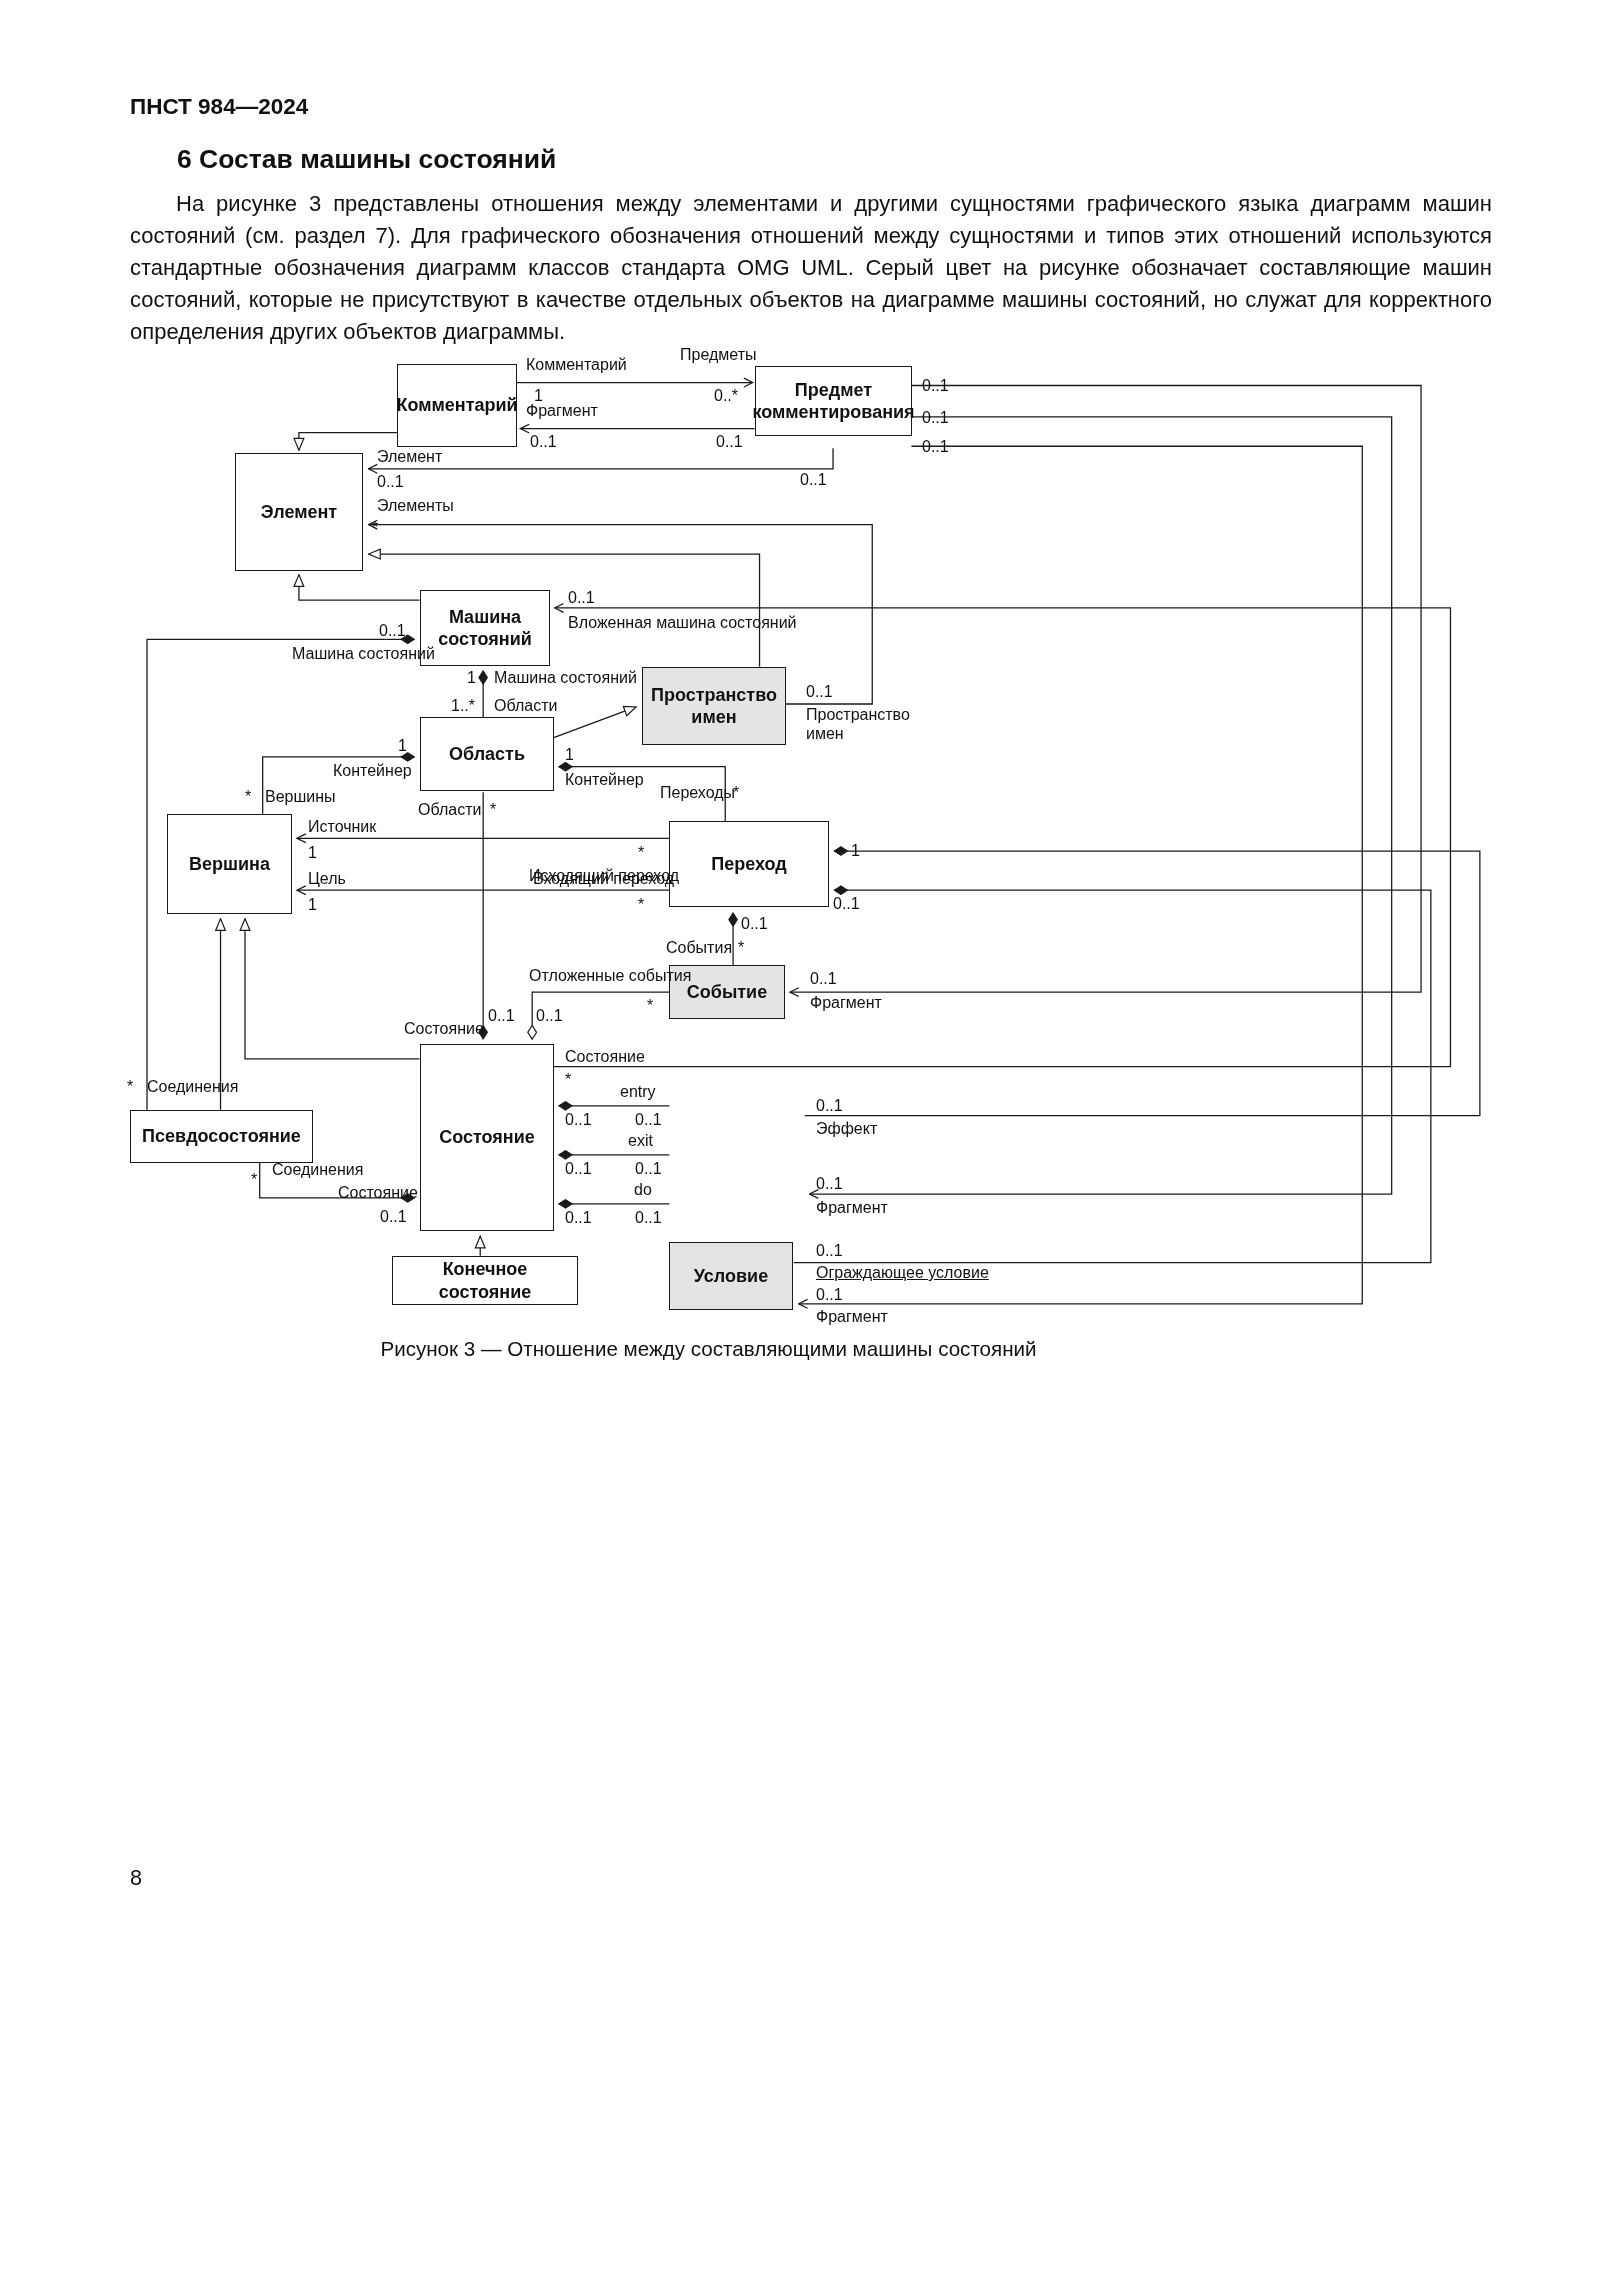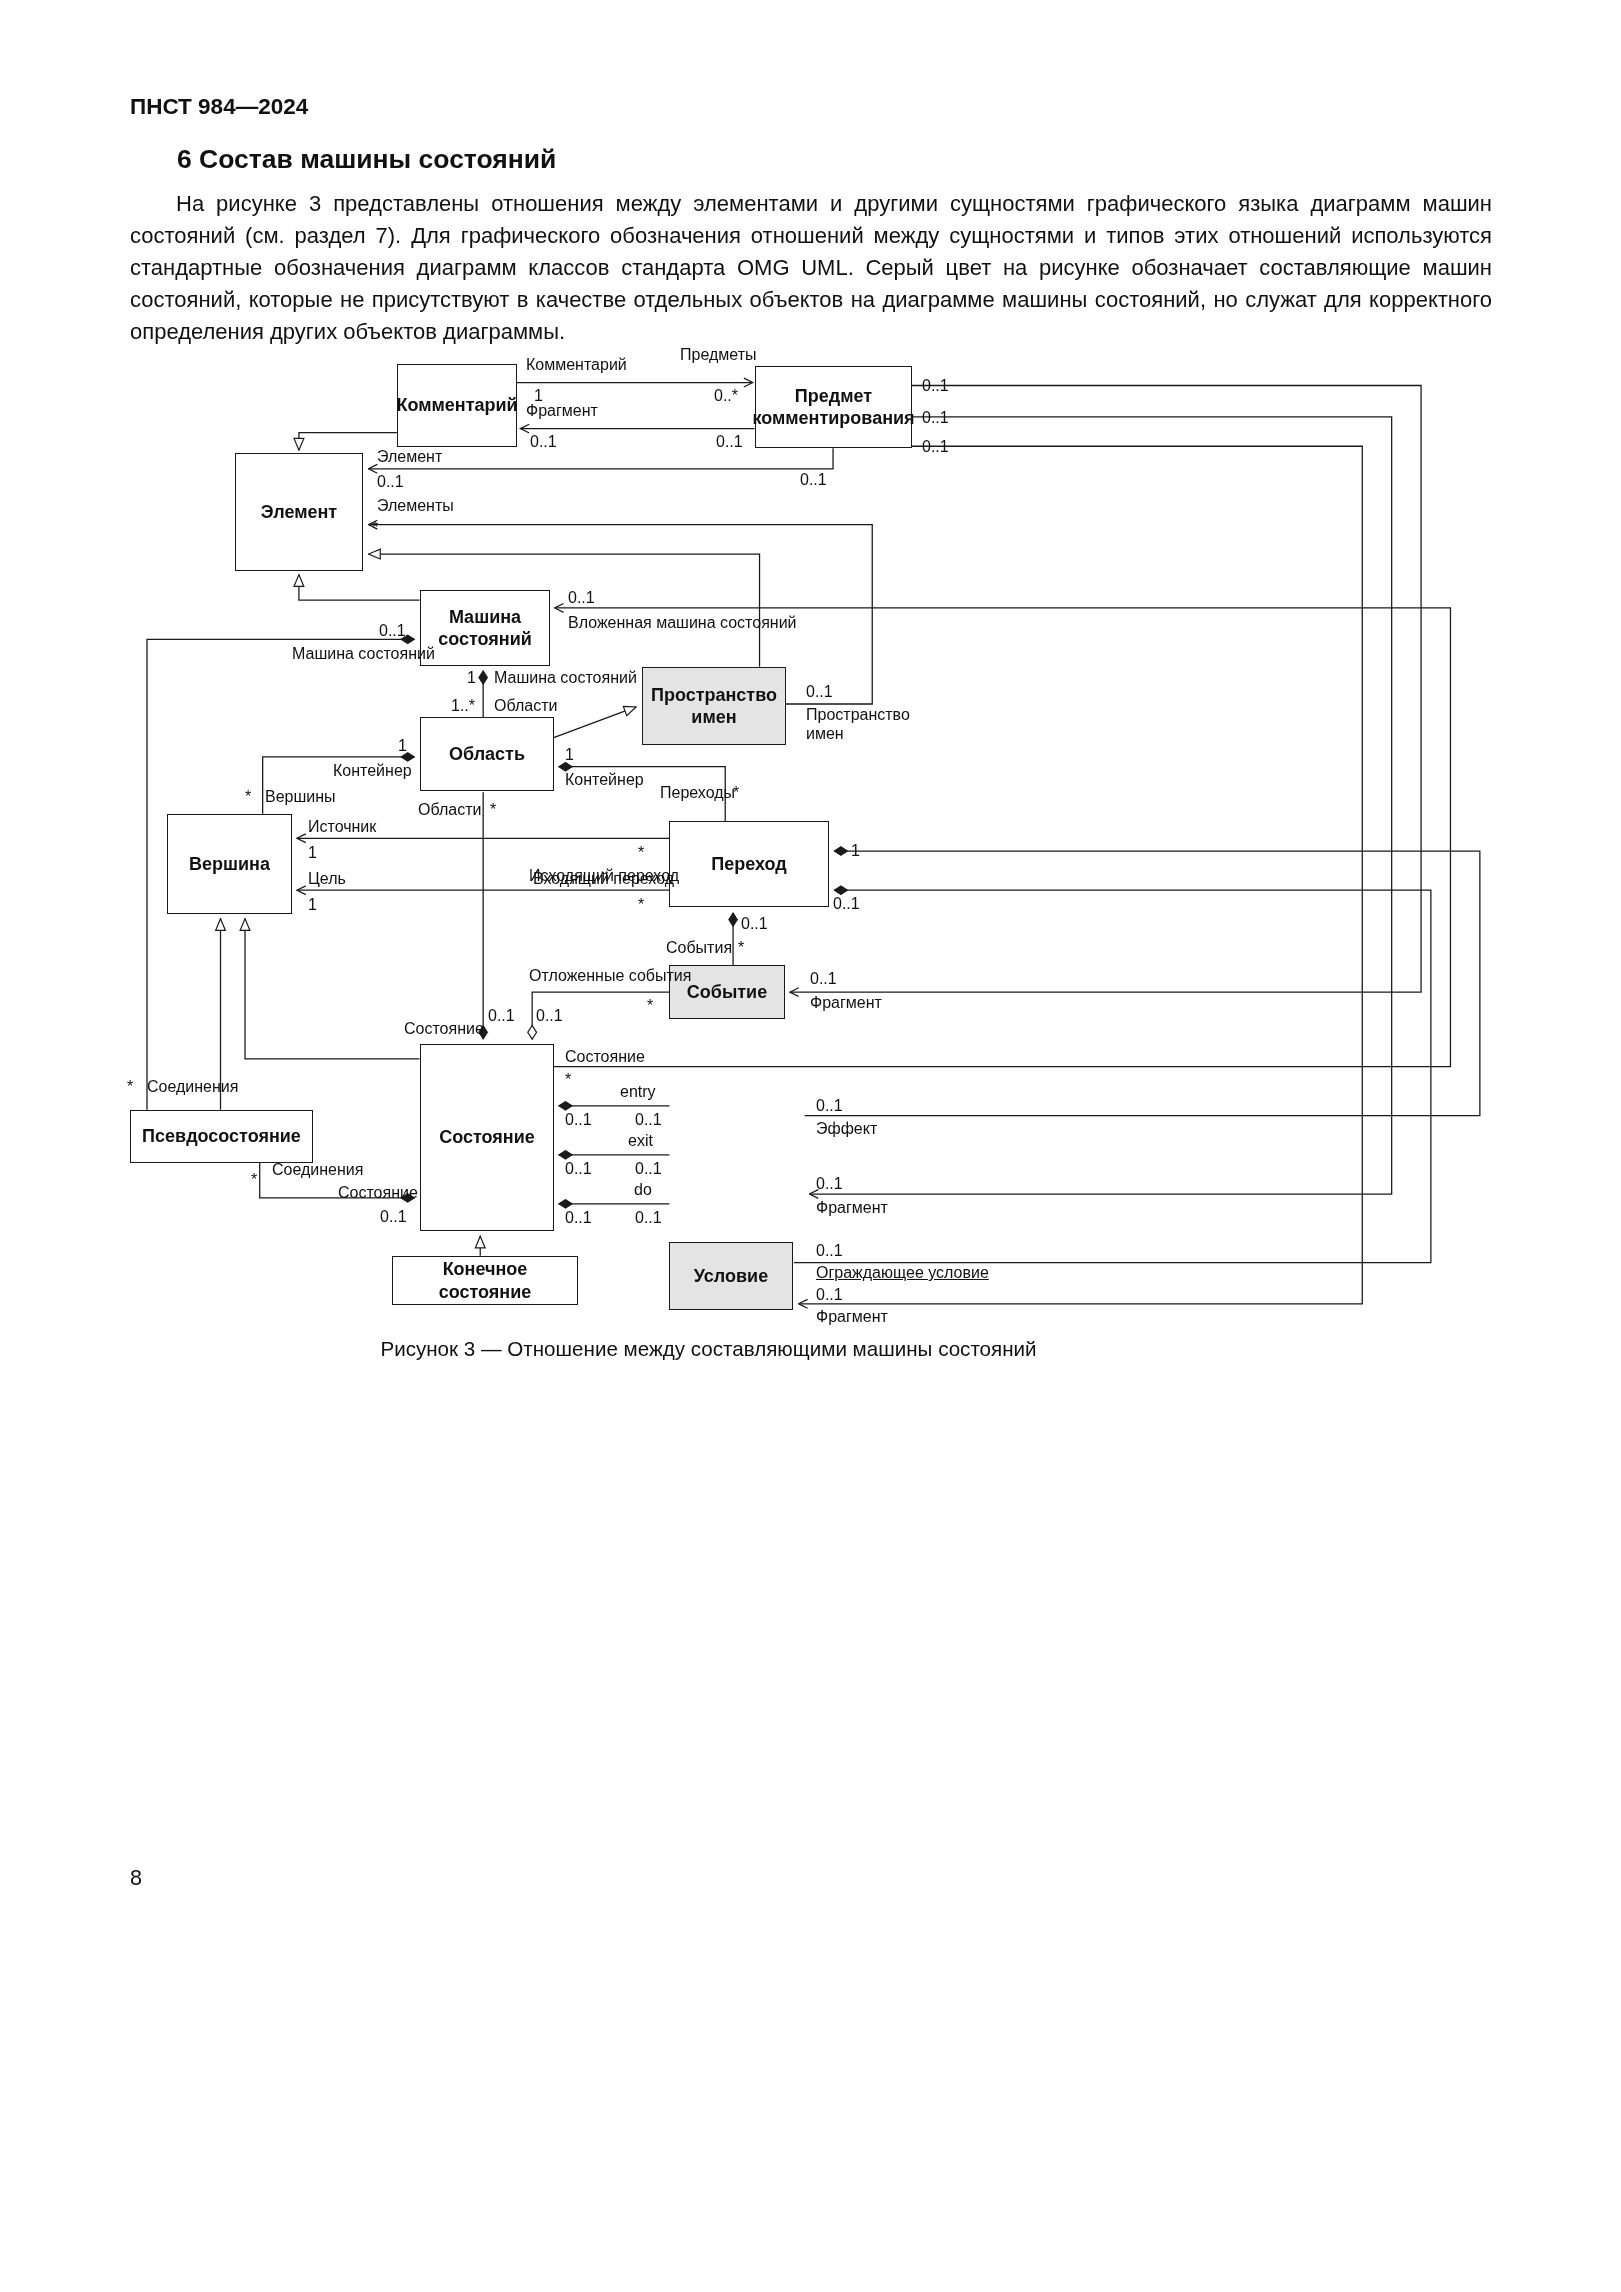--- a/index.html
+++ b/index.html
@@ -74,21 +74,21 @@
         <path d="M428,1080 H250 V937" marker-end="url(#tri)"></path>
         <path d="M265,1186 V1222 H423" marker-end="url(#dia)"></path>
         <path d="M490,1281 V1261" marker-end="url(#tri)"></path>
         <path d="M683,1128 H570" marker-end="url(#dia)"></path>
         <path d="M683,1178 H570" marker-end="url(#dia)"></path>
         <path d="M683,1228 H570" marker-end="url(#dia)"></path>
       </g>
     </svg>
 
     <div class="box" style="left:397px;top:364px;width:120px;height:83px;">Комментарий</div>
-    <div class="box" style="left:755px;top:366px;width:157px;height:82px;">Предмет комментирования</div>
+    <div class="box" style="left:755px;top:366px;width:157px;height:70px;">Предмет комментирования</div>
     <div class="box" style="left:235px;top:453px;width:128px;height:118px;">Элемент</div>
     <div class="box" style="left:420px;top:590px;width:130px;height:76px;">Машина состояний</div>
     <div class="box grey" style="left:642px;top:667px;width:144px;height:78px;">Пространство имен</div>
     <div class="box" style="left:420px;top:717px;width:134px;height:74px;">Область</div>
     <div class="box" style="left:167px;top:814px;width:125px;height:100px;">Вершина</div>
     <div class="box" style="left:669px;top:821px;width:160px;height:86px;">Переход</div>
     <div class="box grey" style="left:669px;top:965px;width:116px;height:54px;">Событие</div>
     <div class="box" style="left:130px;top:1110px;width:183px;height:53px;">Псевдосостояние</div>
     <div class="box" style="left:420px;top:1044px;width:134px;height:187px;">Состояние</div>
     <div class="box" style="left:392px;top:1256px;width:186px;height:49px;">Конечное состояние</div>

